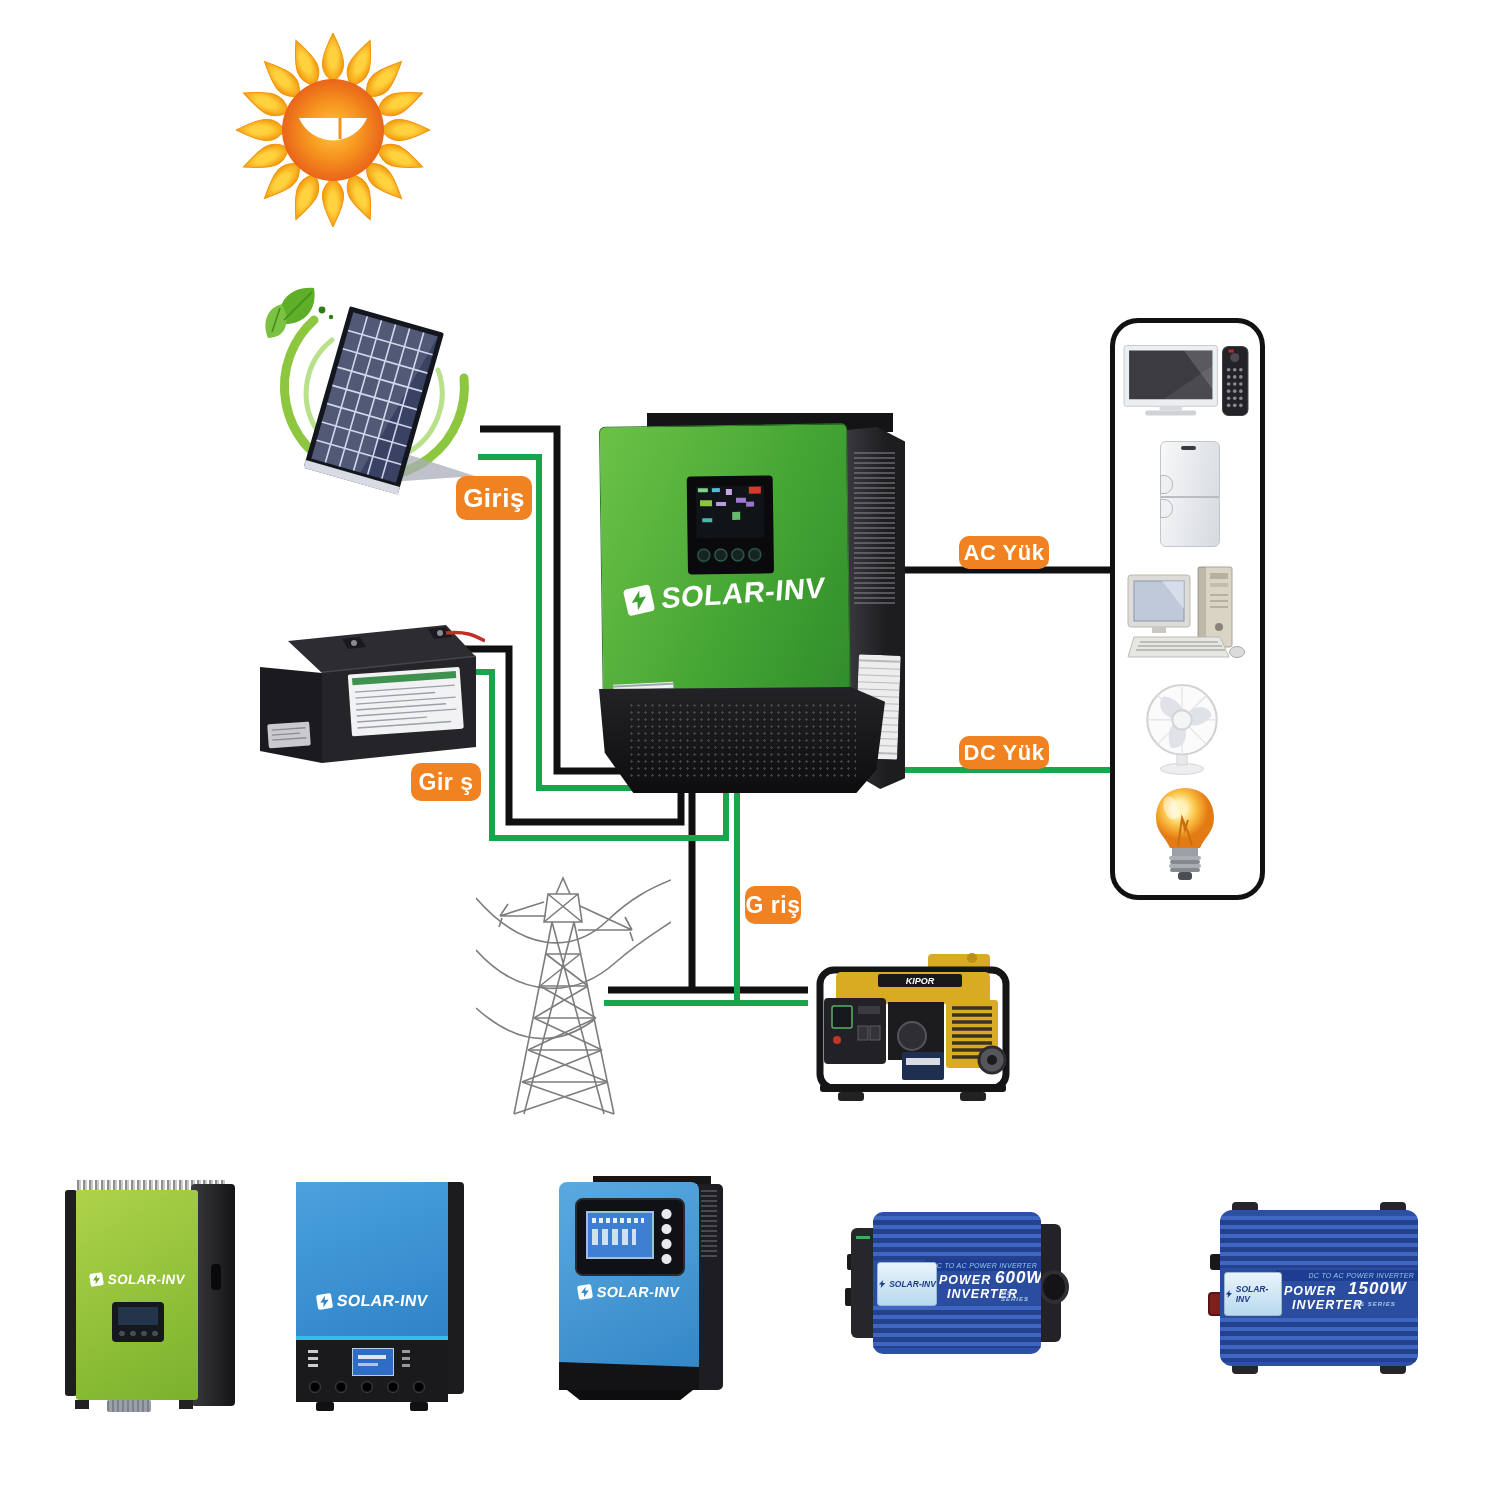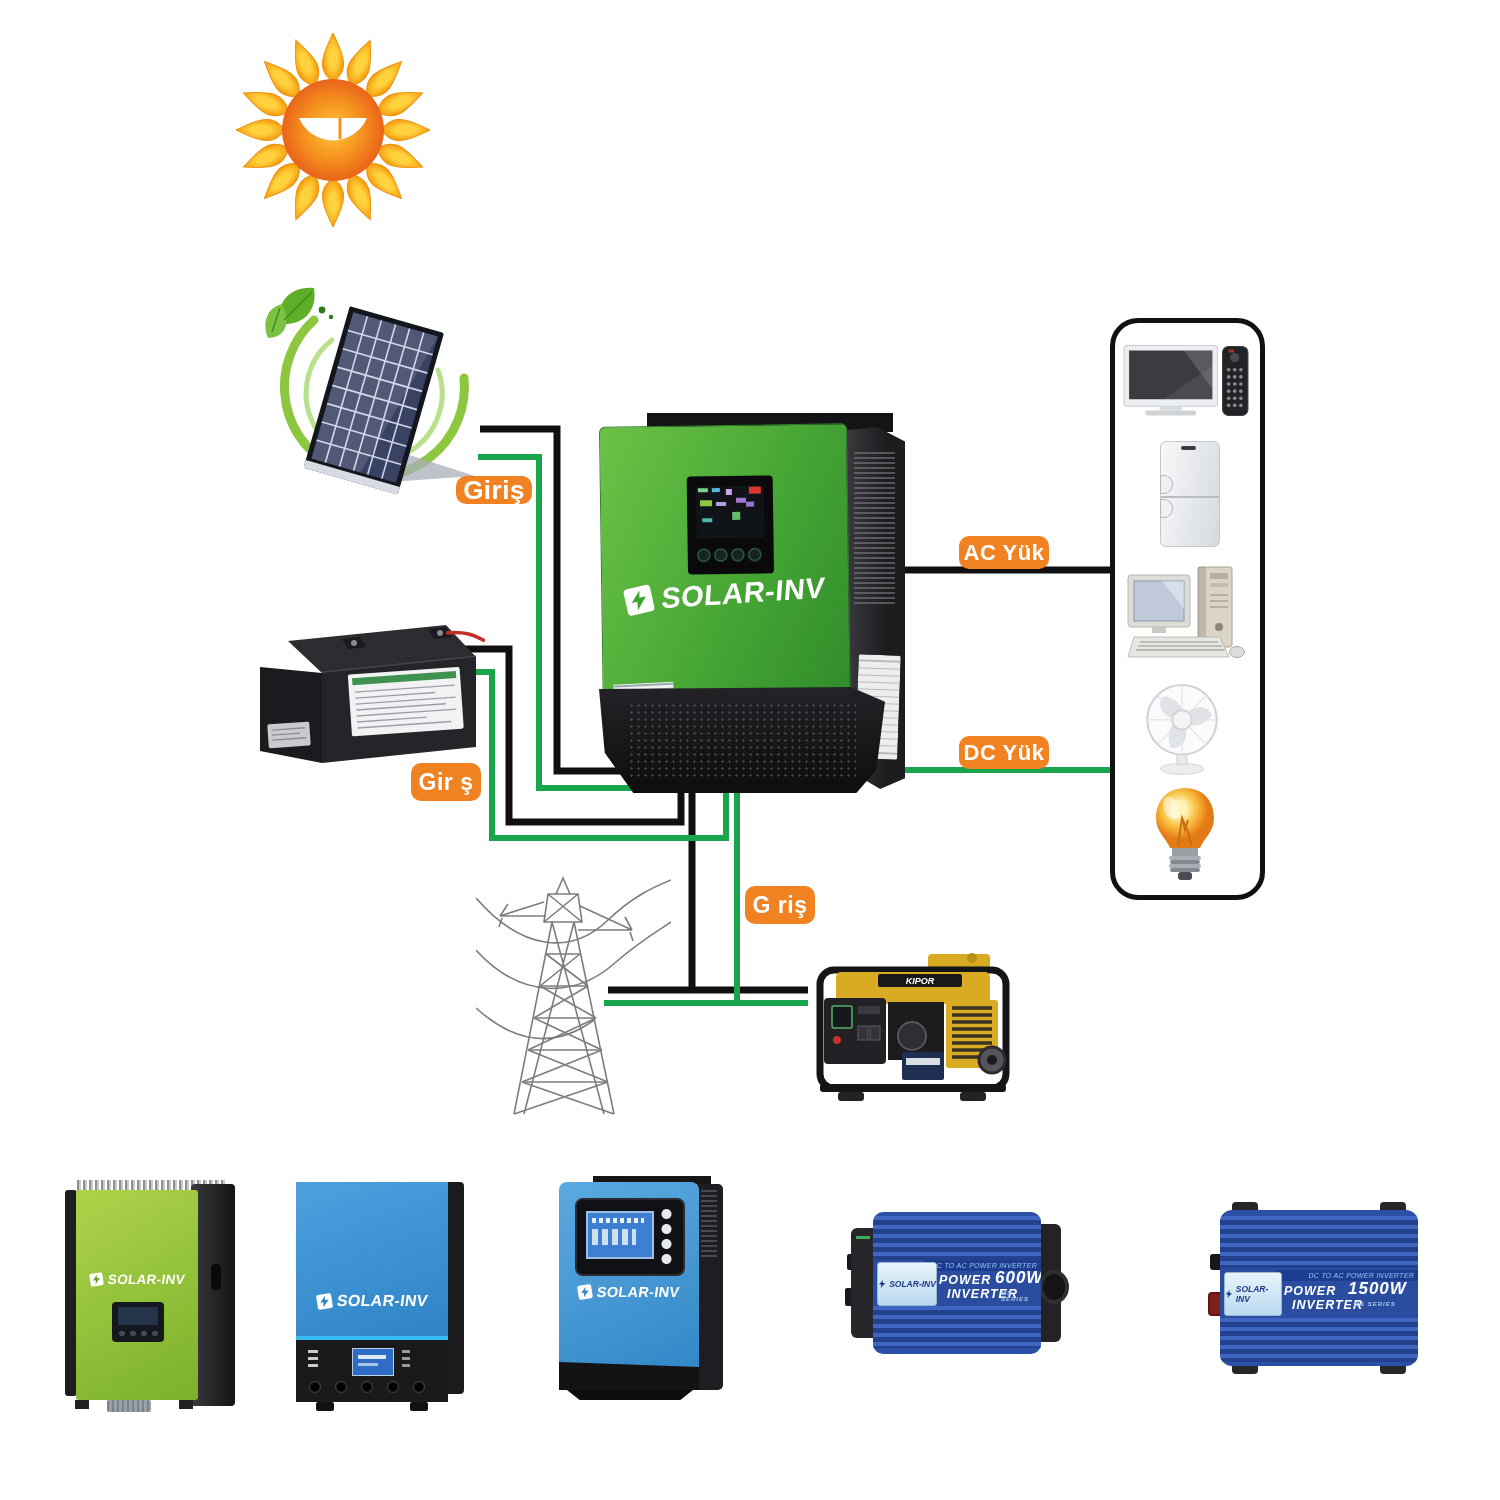--- a/index.html
+++ b/index.html
@@ -328,23 +328,23 @@
       <ellipse cx="19" cy="22" rx="7" ry="12" fill="#fff" opacity=".45" transform="rotate(-20 19 22)"></ellipse>
       <rect x="20" y="62" width="26" height="8" fill="#9aa0a6"></rect>
       <rect x="17" y="70" width="32" height="4" rx="2" fill="#a8aeb4"></rect>
       <rect x="18" y="74" width="30" height="4" rx="2" fill="#84898f"></rect>
       <rect x="17" y="78" width="32" height="4" rx="2" fill="#a8aeb4"></rect>
       <rect x="18" y="82" width="30" height="4" rx="2" fill="#84898f"></rect>
       <rect x="26" y="86" width="14" height="8" rx="3" fill="#4a4e54"></rect>
     </svg>
   </div>
 
-  <div class="lbl" style="left:456px;top:476px;width:76px;height:28px;font-size:26px">Giriş</div>
+  <div class="lbl" style="left:456px;top:476px;width:76px;height:44px;font-size:26px">Giriş</div>
   <div class="lbl" style="left:411px;top:763px;width:70px;height:38px;font-size:23px">Gir ş</div>
-  <div class="lbl" style="left:745px;top:886px;width:70px;height:38px;font-size:23px">G riş</div>
+  <div class="lbl" style="left:745px;top:886px;width:56px;height:38px;font-size:23px">G riş</div>
   <div class="lbl" style="left:959px;top:536px;width:90px;height:33px;font-size:22px">AC Yük</div>
   <div class="lbl" style="left:959px;top:736px;width:90px;height:33px;font-size:22px">DC Yük</div>
 
   <div class="prod" style="left:63px;top:1178px;width:172px;height:236px">
     <div class="abs" style="left:14px;top:2px;width:150px;height:12px;border-bottom:2px solid #555;
          background:repeating-linear-gradient(90deg,#8f8f8f 0 2px,#c9c9c9 2px 4px,#fff 4px 6px)"></div>
     <div class="abs" style="left:2px;top:12px;width:12px;height:206px;background:#1e1e21;border-radius:3px"></div>
     <div class="abs" style="left:128px;top:6px;width:44px;height:222px;background:linear-gradient(90deg,#3a3a3e,#141416);border-radius:4px"></div>
     <div class="abs" style="left:148px;top:86px;width:10px;height:26px;background:#0a0a0c;border-radius:4px"></div>
     <div class="abs" style="left:13px;top:12px;width:122px;height:210px;border-radius:3px;

